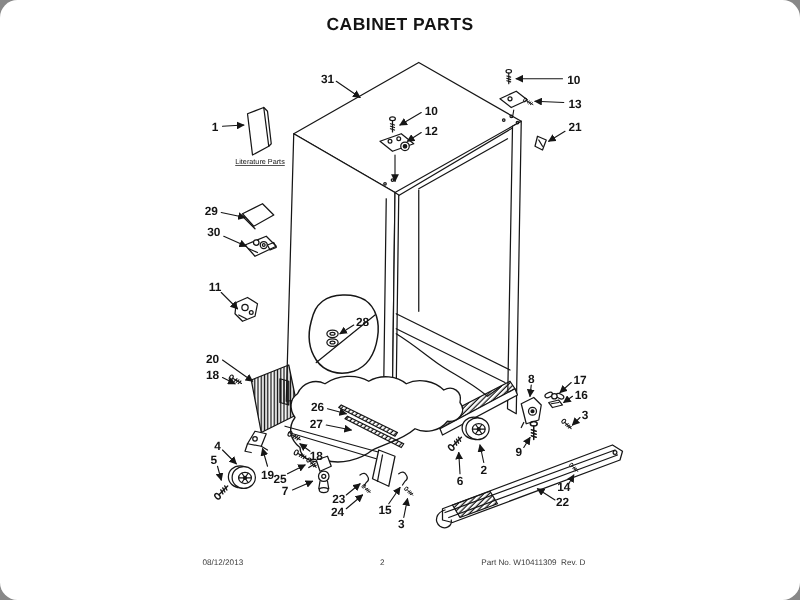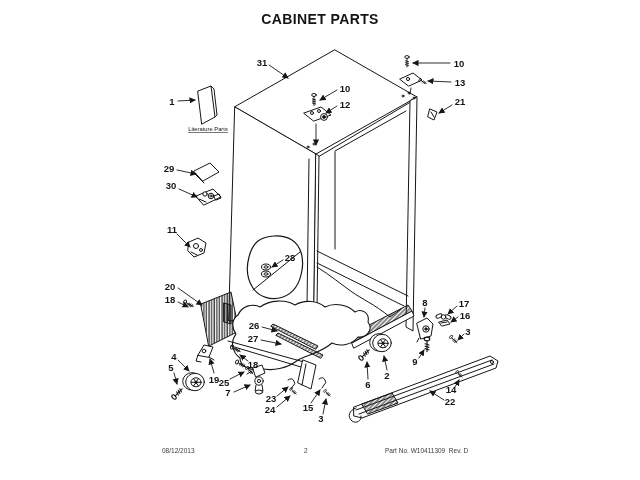--- a/index.html
+++ b/index.html
@@ -1,17 +1,17 @@
 <!DOCTYPE html>
 <html><head>
 <meta charset="utf-8">
 <style>
   html,body{margin:0;padding:0;background:#888;}
   .page{position:relative;width:640px;height:480px;background:#ffffff;overflow:hidden;
-        font-family:"Liberation Sans",sans-serif;}
+        font-family:"Liberation Sans",sans-serif;border-radius:14px;}
   .title{position:absolute;top:11px;left:0;width:100%;margin:0;text-align:center;
          font:bold 14px "Liberation Sans",sans-serif;letter-spacing:.4px;color:#141414;}
   .ft{position:absolute;font:6.5px "Liberation Sans",sans-serif;color:#3a3a3a;white-space:pre;}
   .ft-date{left:162px;top:447px;}
   .ft-page{left:304px;top:447px;}
   .ft-part{left:385px;top:447px;}
   svg{position:absolute;left:0;top:0;}
   .co text{fill:#141414;stroke:none;font:bold 9.5px "Liberation Sans",sans-serif;text-anchor:middle;}
   .lit{fill:#141414;stroke:none;font:5.8px "Liberation Sans",sans-serif;text-anchor:middle;
        text-decoration:underline;}

